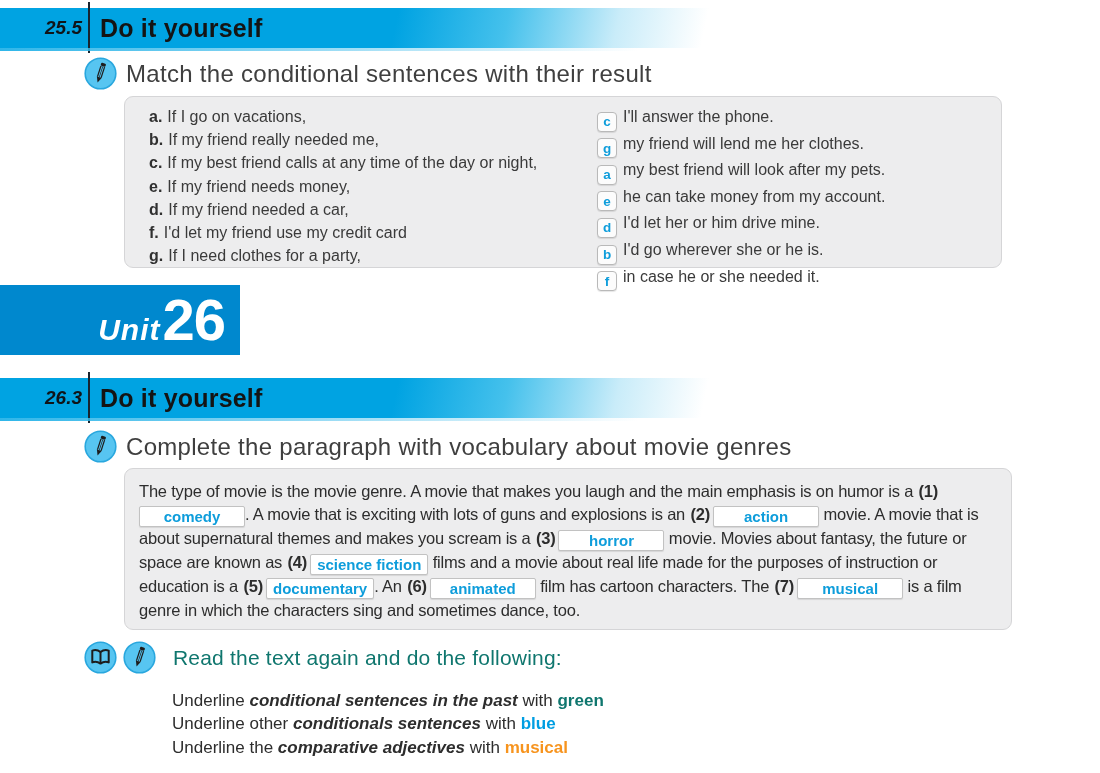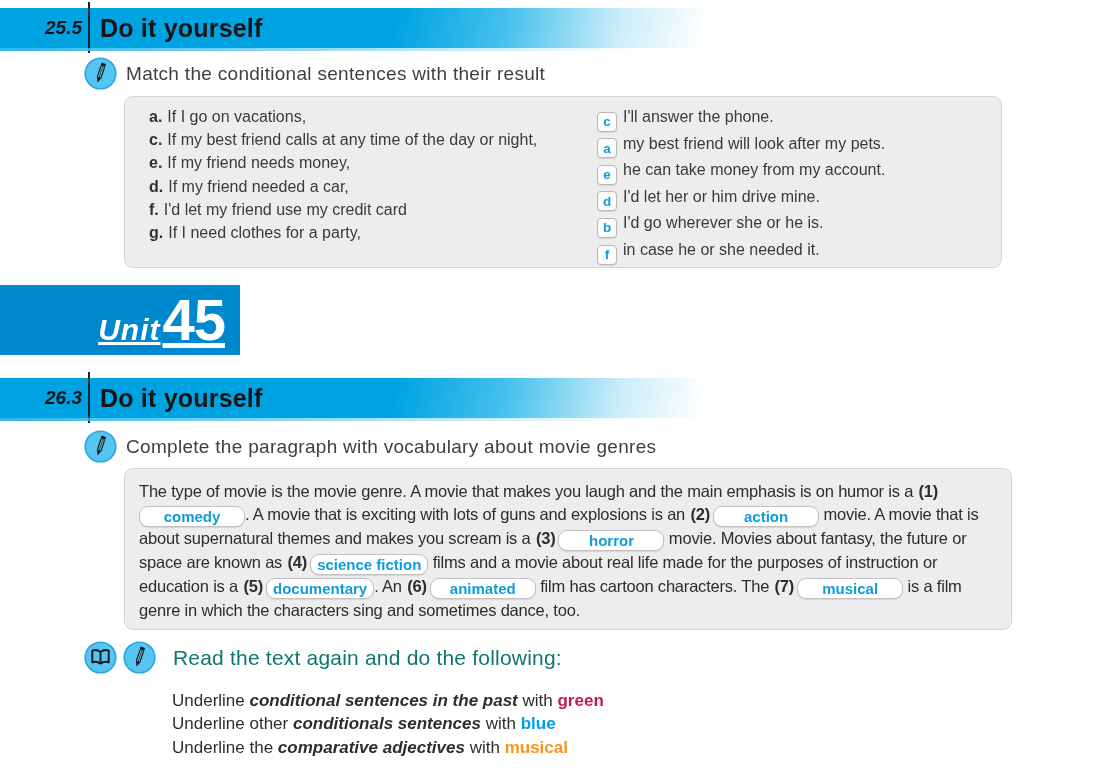--- a/index.html
+++ b/index.html
@@ -13,46 +13,46 @@
         background:linear-gradient(to right,#2fb6e9,rgba(255,255,255,0));}
   .band-number{position:absolute;left:0;top:0;width:82px;height:100%;display:flex;align-items:center;
         justify-content:flex-end;font-weight:700;font-style:italic;font-size:19px;color:#101418;}
   .band-divider{position:absolute;left:88px;top:-6px;height:51px;width:2px;background:#18242f;}
   .band-title{position:absolute;left:100px;top:0;height:100%;display:flex;align-items:center;
         font-weight:700;font-size:25px;color:#141414;letter-spacing:.2px;}
 
   
   .inst-row{position:absolute;display:flex;align-items:center;}
   .icon-circle{width:33px;height:33px;flex:0 0 auto;}
-  .inst-text{margin-left:9px;font-size:19px;color:#3f3f3f;letter-spacing:.3px;}
+  .inst-text{margin-left:9px;font-size:24px;color:#3f3f3f;letter-spacing:.3px;}
 
   
   .gray-box{position:absolute;background:#ededee;border:1px solid #d5d5d7;border-radius:9px;
         box-sizing:border-box;}
   #matching-box{top:96px;left:124px;width:878px;height:172px;padding:8px 0 0 24px;display:flex;}
   .col-left{width:448px;}
   .col-right{flex:1;}
   .match-line{line-height:23.2px;font-size:16px;color:#3a3a3a;white-space:nowrap;}
   .match-line b{font-weight:700;margin-right:5px;color:#303030;}
   .chip{display:inline-flex;width:18px;height:18px;border:1px solid #b9b9b9;border-radius:4px;
         background:#fcfcfc;color:#0e9ddb;font-weight:700;font-size:13.5px;align-items:center;
         justify-content:center;margin-right:6px;vertical-align:-4px;box-shadow:0 1px 1px rgba(0,0,0,.10);}
 
   
   .unit-banner{position:absolute;top:285px;left:0;width:240px;height:70px;background:#0088ce;
         display:flex;align-items:center;justify-content:flex-end;padding-right:15px;box-sizing:border-box;}
-  .unit-inner{display:flex;align-items:baseline;color:#fff;text-decoration:underline;}
+  .unit-inner{display:flex;align-items:baseline;color:#fff;}
   .unit-word{font-style:italic;font-weight:700;font-size:30px;letter-spacing:1px;margin-right:2px;}
   .unit-number{font-weight:700;font-size:58px;line-height:1;letter-spacing:-1px;}
 
   
   #paragraph-box{top:468px;left:124px;width:888px;height:162px;padding:11px 14px;}
   .paragraph{font-size:16.5px;line-height:23.4px;color:#2d2d2d;letter-spacing:-.2px;}
   .pnum{font-weight:700;margin:0 3px 0 1px;}
-  .pill{display:inline-block;background:#fff;border:1px solid #c2c2c2;border-radius:9px;color:#0e9ddb;
+  .pill{display:inline-block;background:#fff;border:1px solid #c2c2c2;border-radius:2px;color:#0e9ddb;
         font-weight:700;font-size:15px;line-height:17px;text-align:center;vertical-align:-2px;
         box-shadow:0 1px 1px rgba(0,0,0,.10);padding:1px 6px;letter-spacing:0;}
   .pill.wide{min-width:92px;}
 
   
   #reading-row .inst-text{margin-left:17px;font-size:21px;color:#0f766e;letter-spacing:.2px;}
   .icon-pair{display:flex;gap:6px;}
   .task-list{position:absolute;top:689px;left:172px;}
   .task-line{font-size:17px;line-height:23.3px;color:#2d2d2d;}
   .emph{font-weight:700;font-style:italic;}
@@ -79,40 +79,42 @@
         <line x1="17.3" y1="9.2" x2="17.3" y2="20.5" stroke="#57c5f1" stroke-width="0.9"></line>
         <polygon points="14,20.5 19,20.5 16.5,26" fill="#1d1d1d"></polygon>
       </g>
     </svg>
     <div class="inst-text">Match the conditional sentences with their result</div>
   </div>
 
   <div class="gray-box" id="matching-box">
     <div class="col-left">
         <div class="match-line"><b>a.</b>If I go on vacations,</div>
+        <div class="match-line"><b>b.</b>If my friend really needed me,</div>
         <div class="match-line"><b>c.</b>If my best friend calls at any time of the day or night,</div>
         <div class="match-line"><b>e.</b>If my friend needs money,</div>
         <div class="match-line"><b>d.</b>If my friend needed a car,</div>
         <div class="match-line"><b>f.</b>I'd let my friend use my credit card</div>
         <div class="match-line"><b>g.</b>If I need clothes for a party,</div>
       </div>
     <div class="col-right">
         <div class="match-line"><span class="chip">c</span>I'll answer the phone.</div>
+        <div class="match-line"><span class="chip">g</span>my friend will lend me her clothes.</div>
         <div class="match-line"><span class="chip">a</span>my best friend will look after my pets.</div>
         <div class="match-line"><span class="chip">e</span>he can take money from my account.</div>
         <div class="match-line"><span class="chip">d</span>I'd let her or him drive mine.</div>
         <div class="match-line"><span class="chip">b</span>I'd go wherever she or he is.</div>
         <div class="match-line"><span class="chip">f</span>in case he or she needed it.</div>
       </div>
   </div>
 
   <div class="unit-banner">
     <div class="unit-inner">
       <span class="unit-word">Unit</span>
-      <span class="unit-number">45</span>
+      <span class="unit-number">26</span>
     </div>
   </div>
 
   <div class="band" style="top:378px;">
     <div class="band-number">26.3</div>
     <div class="band-divider"></div>
     <div class="band-title">Do it yourself</div>
   </div>
 
   <div class="inst-row" style="top:430px;left:84px;">
@@ -148,18 +150,18 @@
           <line x1="15.7" y1="9.2" x2="15.7" y2="20.5" stroke="#57c5f1" stroke-width="0.9"></line>
           <line x1="17.3" y1="9.2" x2="17.3" y2="20.5" stroke="#57c5f1" stroke-width="0.9"></line>
           <polygon points="14,20.5 19,20.5 16.5,26" fill="#1d1d1d"></polygon>
         </g>
       </svg>
     </div>
     <div class="inst-text">Read the text again and do the following:</div>
   </div>
 
   <div class="task-list">
-      <div class="task-line">Underline <span class="emph">conditional sentences in the past</span> with <span class="cword" style="color: #be185d;">green</span></div>
+      <div class="task-line">Underline <span class="emph">conditional sentences in the past</span> with <span class="cword" style="color: #0f766e;">green</span></div>
       <div class="task-line">Underline other <span class="emph">conditionals sentences</span> with <span class="cword" style="color: rgb(0, 158, 226);">blue</span></div>
       <div class="task-line">Underline the <span class="emph">comparative adjectives</span> with <span class="cword" style="color: rgb(247, 148, 30);">musical</span></div>
     </div>
 
 </div>
 
 </body></html>

